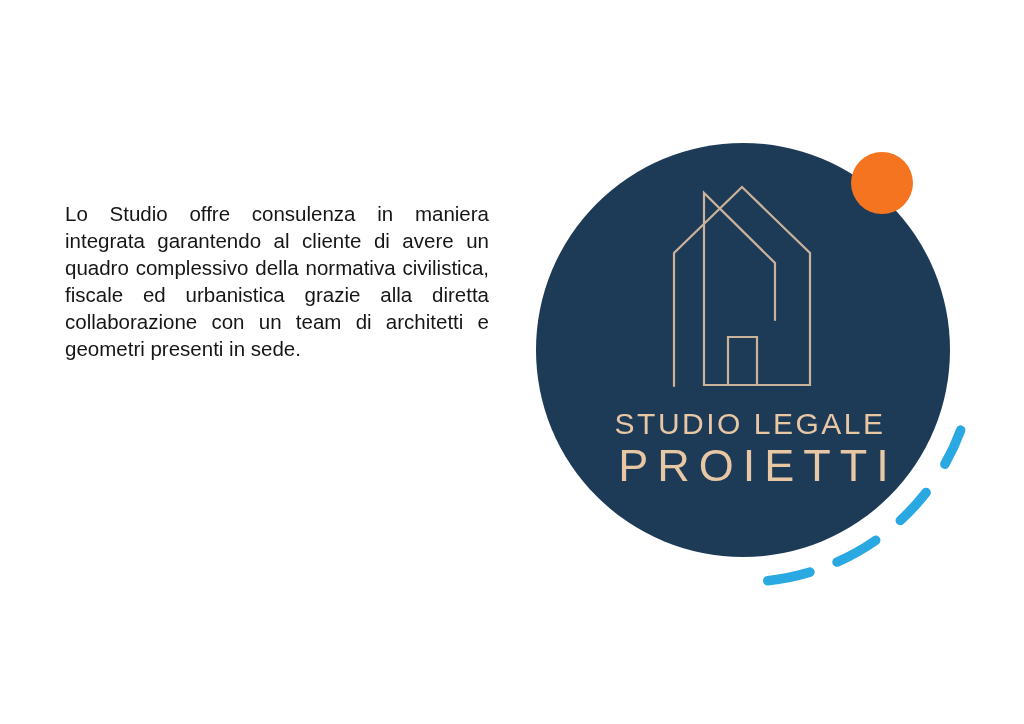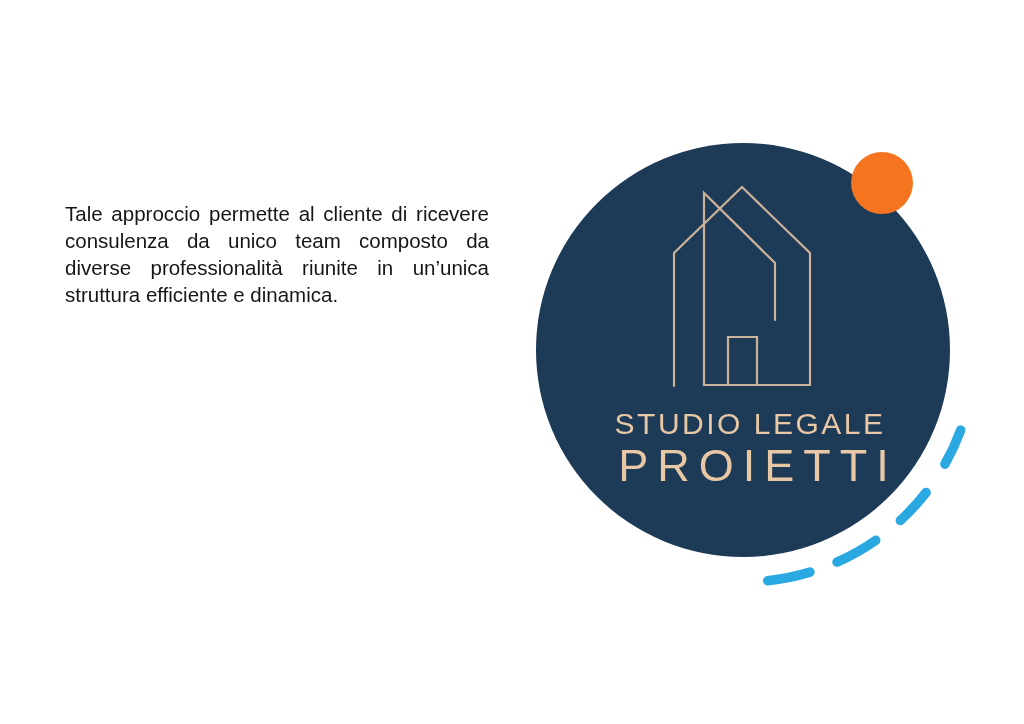--- a/index.html
+++ b/index.html
@@ -40,21 +40,21 @@
     font-weight: 400;
     letter-spacing: 9px;
   }
 </style>
 </head>
 <body>
 
 <div class="page">
 
   <div class="intro">
-    <p>Tale approccio permette al cliente di ricevere consulenza da unico team composto da diverse professionalità riunite in un’unica struttura efficiente e dinamica.</p>
+    <p>Lo Studio offre consulenza in maniera integrata garantendo al cliente di avere un quadro complessivo della normativa civilistica, fiscale ed urbanistica grazie alla diretta collaborazione con un team di architetti e geometri presenti in sede.</p>
   </div>
 
   <svg class="logo-svg" width="1024" height="724" viewBox="0 0 1024 724" xmlns="http://www.w3.org/2000/svg">
 
     <circle cx="743" cy="350" r="207" fill="#1d3a56"></circle>
 
     <g fill="none" stroke-width="2.2" stroke-linecap="round" stroke-linejoin="miter" stroke="#cbb29a">
       <path d="M674 386 L674 253 L742 187 L810 253 L810 385 L704 385 L704 193 L775 263 L775 320"></path>
       <path d="M728 385 L728 337 L757 337 L757 385"></path>
     </g>

